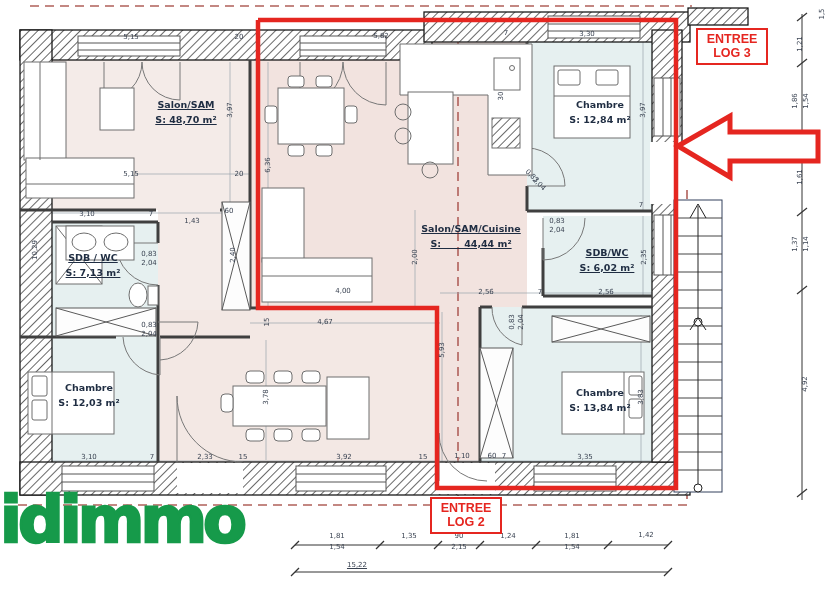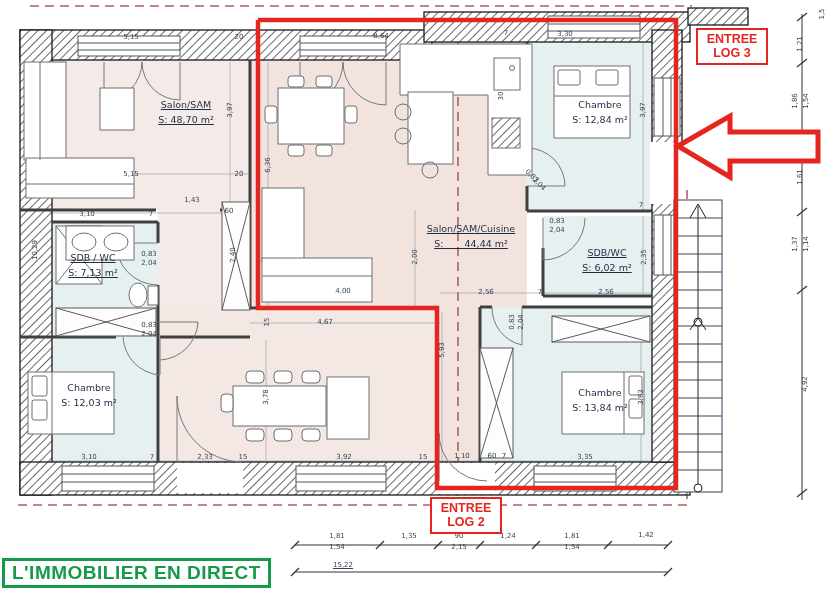--- a/index.html
+++ b/index.html
@@ -2,21 +2,21 @@
 <html><head>
 <meta charset="utf-8">
 <style>
   html,body{margin:0;padding:0;background:#fff;}
   #stage{position:relative;width:828px;height:591px;background:#fff;overflow:hidden;
          font-family:"DejaVu Sans",sans-serif;}
   .roomfill{position:absolute;}
   #drawing{position:absolute;left:0;top:0;z-index:3;}
   #room-labels,#dim-labels{position:absolute;left:0;top:0;width:744px;height:591px;z-index:4;pointer-events:none;}
   .room-label{position:absolute;transform:translateX(-50%);text-align:center;color:#1f2d42;
-              font-size:9.5px;font-weight:400;white-space:pre;line-height:1.55;}
+              font-size:9.5px;font-weight:700;white-space:pre;line-height:1.55;}
   .room-label .u{text-decoration:underline;}
   .dim{position:absolute;font-size:7px;color:#3a4352;white-space:pre;z-index:4;}
   .entree-box{position:absolute;z-index:6;background:#fff;border:2px solid #e52620;color:#e52620;
               font-weight:bold;font-size:12.5px;line-height:1.15;text-align:center;padding:2px 5px;
               font-family:"Liberation Sans",sans-serif;}
   #logo{position:absolute;left:0px;top:488px;z-index:6;color:#169a4a;font-weight:700;
         font-size:64px;line-height:64px;letter-spacing:-4px;
         -webkit-text-stroke:2.5px #169a4a;font-family:"DejaVu Sans",sans-serif;}
   #tagline{position:absolute;left:2px;top:558px;z-index:6;color:#169a4a;border:3px solid #169a4a;
            font-weight:bold;font-size:19px;letter-spacing:0.5px;padding:1px 7px;background:#fff;
@@ -313,28 +313,28 @@
       <div class="room-label" style="left: 471px; top: 222px;"><div class="u">Salon/SAM/Cuisine</div><div class="u">S:       44,44 m²</div></div>
       <div class="room-label" style="left: 600px; top: 98px;"><div class="">Chambre</div><div class="">S: 12,84 m²</div></div>
       <div class="room-label" style="left: 93px; top: 251px;"><div class="u">SDB / WC</div><div class="u">S: 7,13 m²</div></div>
       <div class="room-label" style="left: 607px; top: 246px;"><div class="u">SDB/WC</div><div class="u">S: 6,02 m²</div></div>
       <div class="room-label" style="left: 89px; top: 381px;"><div class="">Chambre</div><div class="">S: 12,03 m²</div></div>
       <div class="room-label" style="left: 600px; top: 386px;"><div class="">Chambre</div><div class="">S: 13,84 m²</div></div>
     </div>
   <div id="dim-labels">
       <span class="dim" style="left: 131px; top: 37px; transform: translate(-50%, -50%) rotate(0deg);">5,15</span>
       <span class="dim" style="left: 239px; top: 37px; transform: translate(-50%, -50%) rotate(0deg);">20</span>
-      <span class="dim" style="left: 381px; top: 36px; transform: translate(-50%, -50%) rotate(0deg);">8,64</span>
+      <span class="dim" style="left: 381px; top: 36px; transform: translate(-50%, -50%) rotate(0deg);">5,82</span>
       <span class="dim" style="left: 506px; top: 33px; transform: translate(-50%, -50%) rotate(0deg);">7</span>
-      <span class="dim" style="left: 565px; top: 34px; transform: translate(-50%, -50%) rotate(0deg);">3,30</span>
+      <span class="dim" style="left: 587px; top: 34px; transform: translate(-50%, -50%) rotate(0deg);">3,30</span>
       <span class="dim" style="left: 131px; top: 174px; transform: translate(-50%, -50%) rotate(0deg);">5,15</span>
       <span class="dim" style="left: 239px; top: 174px; transform: translate(-50%, -50%) rotate(0deg);">20</span>
       <span class="dim" style="left: 87px; top: 214px; transform: translate(-50%, -50%) rotate(0deg);">3,10</span>
       <span class="dim" style="left: 151px; top: 214px; transform: translate(-50%, -50%) rotate(0deg);">7</span>
-      <span class="dim" style="left: 192px; top: 200px; transform: translate(-50%, -50%) rotate(0deg);">1,43</span>
+      <span class="dim" style="left: 192px; top: 221px; transform: translate(-50%, -50%) rotate(0deg);">1,43</span>
       <span class="dim" style="left: 229px; top: 211px; transform: translate(-50%, -50%) rotate(0deg);">60</span>
       <span class="dim" style="left: 149px; top: 254px; transform: translate(-50%, -50%) rotate(0deg);">0,83</span>
       <span class="dim" style="left: 149px; top: 263px; transform: translate(-50%, -50%) rotate(0deg);">2,04</span>
       <span class="dim" style="left: 557px; top: 221px; transform: translate(-50%, -50%) rotate(0deg);">0,83</span>
       <span class="dim" style="left: 557px; top: 230px; transform: translate(-50%, -50%) rotate(0deg);">2,04</span>
       <span class="dim" style="left: 149px; top: 325px; transform: translate(-50%, -50%) rotate(0deg);">0,83</span>
       <span class="dim" style="left: 149px; top: 334px; transform: translate(-50%, -50%) rotate(0deg);">2,04</span>
       <span class="dim" style="left: 486px; top: 292px; transform: translate(-50%, -50%) rotate(0deg);">2,56</span>
       <span class="dim" style="left: 540px; top: 292px; transform: translate(-50%, -50%) rotate(0deg);">7</span>
       <span class="dim" style="left: 606px; top: 292px; transform: translate(-50%, -50%) rotate(0deg);">2,56</span>
@@ -377,26 +377,26 @@
       <span class="dim" style="left: 805px; top: 384px; transform: translate(-50%, -50%) rotate(-90deg);">4,92</span>
       <span class="dim" style="left: 337px; top: 536px; transform: translate(-50%, -50%) rotate(0deg);">1,81</span>
       <span class="dim" style="left: 337px; top: 547px; transform: translate(-50%, -50%) rotate(0deg);">1,54</span>
       <span class="dim" style="left: 409px; top: 536px; transform: translate(-50%, -50%) rotate(0deg);">1,35</span>
       <span class="dim" style="left: 459px; top: 536px; transform: translate(-50%, -50%) rotate(0deg); text-align: center;">90</span>
       <span class="dim" style="left: 459px; top: 547px; transform: translate(-50%, -50%) rotate(0deg);">2,15</span>
       <span class="dim" style="left: 508px; top: 536px; transform: translate(-50%, -50%) rotate(0deg);">1,24</span>
       <span class="dim" style="left: 572px; top: 536px; transform: translate(-50%, -50%) rotate(0deg);">1,81</span>
       <span class="dim" style="left: 572px; top: 547px; transform: translate(-50%, -50%) rotate(0deg);">1,54</span>
       <span class="dim" style="left: 646px; top: 535px; transform: translate(-50%, -50%) rotate(0deg);">1,42</span>
-      <span class="dim" style="left: 343px; top: 565px; transform: translate(-50%, -50%) rotate(0deg); text-decoration: underline;">15,22</span>
+      <span class="dim" style="left: 357px; top: 565px; transform: translate(-50%, -50%) rotate(0deg); text-decoration: underline;">15,22</span>
     </div>
 
   <div class="entree-box" style="left:696px;top:28px;width:58px;">
     <div>ENTREE</div>
     <div>LOG 3</div>
   </div>
   <div class="entree-box" style="left:430px;top:497px;width:58px;">
     <div>ENTREE</div>
     <div>LOG 2</div>
   </div>
 
-  <div id="tagline">L'IMMOBILIER EN DIRECT</div>
+  <div id="logo">idimmo</div>
 </div>
 
 </body></html>

